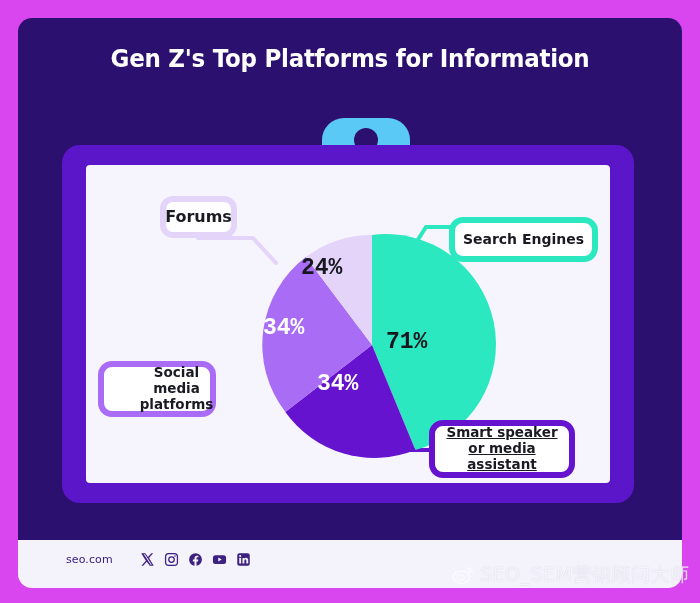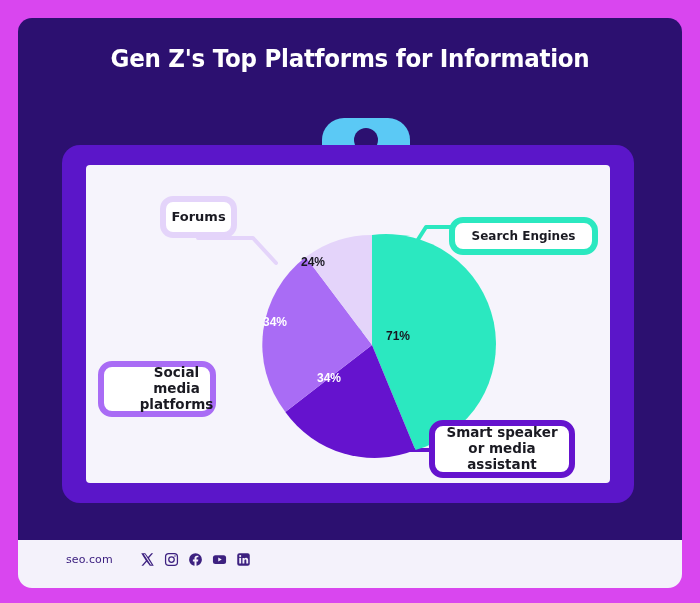--- a/index.html
+++ b/index.html
@@ -142,54 +142,55 @@
     box-sizing: border-box;
     padding: 0 6px;
   }
   #callout-forums {
     left: 160px;
     top: 196px;
     width: 77px;
     height: 42px;
     border-color: #E4D4FA;
     border-radius: 13px;
-    font-size: 13px;
+    font-size: 16px;
   }
   #callout-search {
     left: 449px;
     top: 217px;
     width: 149px;
-    height: 38px;
+    height: 45px;
     border-color: #2BE8C0;
-    font-size: 12px;
+    font-size: 14px;
   }
   #callout-social {
     left: 98px;
     top: 361px;
     width: 118px;
     height: 56px;
     border-color: #A96CF5;
     font-size: 13.5px;
     padding-left: 45px;
   }
   #callout-smart {
     left: 429px;
     top: 420px;
     width: 146px;
     height: 58px;
     border-color: #6513CE;
     font-size: 13.5px;
+    text-decoration: underline;
   }
 
   
   .pct {
     position: absolute;
-    font-family: Liberation Sans, sans-serif;
+    font-family: Liberation Mono, monospace;
     font-weight: bold;
-    font-size: 12px;
+    font-size: 23px;
   }
   #pct-search  { left: 386px; top: 329px; color: #17171F; }
   #pct-forums  { left: 301px; top: 255px; color: #17171F; }
   #pct-social  { left: 263px; top: 315px; color: #ffffff; }
   #pct-smart   { left: 317px; top: 371px; color: #ffffff; }
 
   
   #footer {
     position: absolute;
     left: 18px;
@@ -344,14 +345,24 @@
           <rect x="2" y="2" width="20" height="20" rx="3.4" fill="#3D2180"></rect>
           <rect x="5.2" y="9.4" width="3" height="9" fill="#F4F2FB"></rect>
           <circle cx="6.7" cy="6.4" r="1.7" fill="#F4F2FB"></circle>
           <path d="M10.4 9.4h2.9v1.3c.5-.9 1.6-1.5 2.9-1.5 2.2 0 3.3 1.4 3.3 3.9v5.3h-3v-4.7c0-1.2-.4-1.9-1.5-1.9-1 0-1.6.7-1.6 1.9v4.7h-3z" fill="#F4F2FB"></path>
         </svg>
       </a>
     </div>
 
   </div>
 
+  <div id="watermark">
+    <svg id="watermark-logo" viewBox="0 0 24 20">
+      <ellipse cx="10" cy="12.5" rx="9" ry="6.8" fill="none" stroke="rgba(255,255,255,0.78)" stroke-width="1.4"></ellipse>
+      <ellipse cx="9.3" cy="12.7" rx="4" ry="3" fill="none" stroke="rgba(255,255,255,0.78)" stroke-width="1.3"></ellipse>
+      <circle cx="9.3" cy="12.7" r="1.1" fill="rgba(255,255,255,0.78)"></circle>
+      <path d="M16.5 2.2c3.2 0 5.8 2.6 5.8 5.8" fill="none" stroke="rgba(255,255,255,0.78)" stroke-width="1.4" stroke-linecap="round"></path>
+      <path d="M16.8 5.4c1.5 0 2.7 1.2 2.7 2.7" fill="none" stroke="rgba(255,255,255,0.78)" stroke-width="1.3" stroke-linecap="round"></path>
+    </svg>
+    <span>SEO_SEM营销顾问大师</span>
+  </div>
 
 </div>
 
 </body></html>

